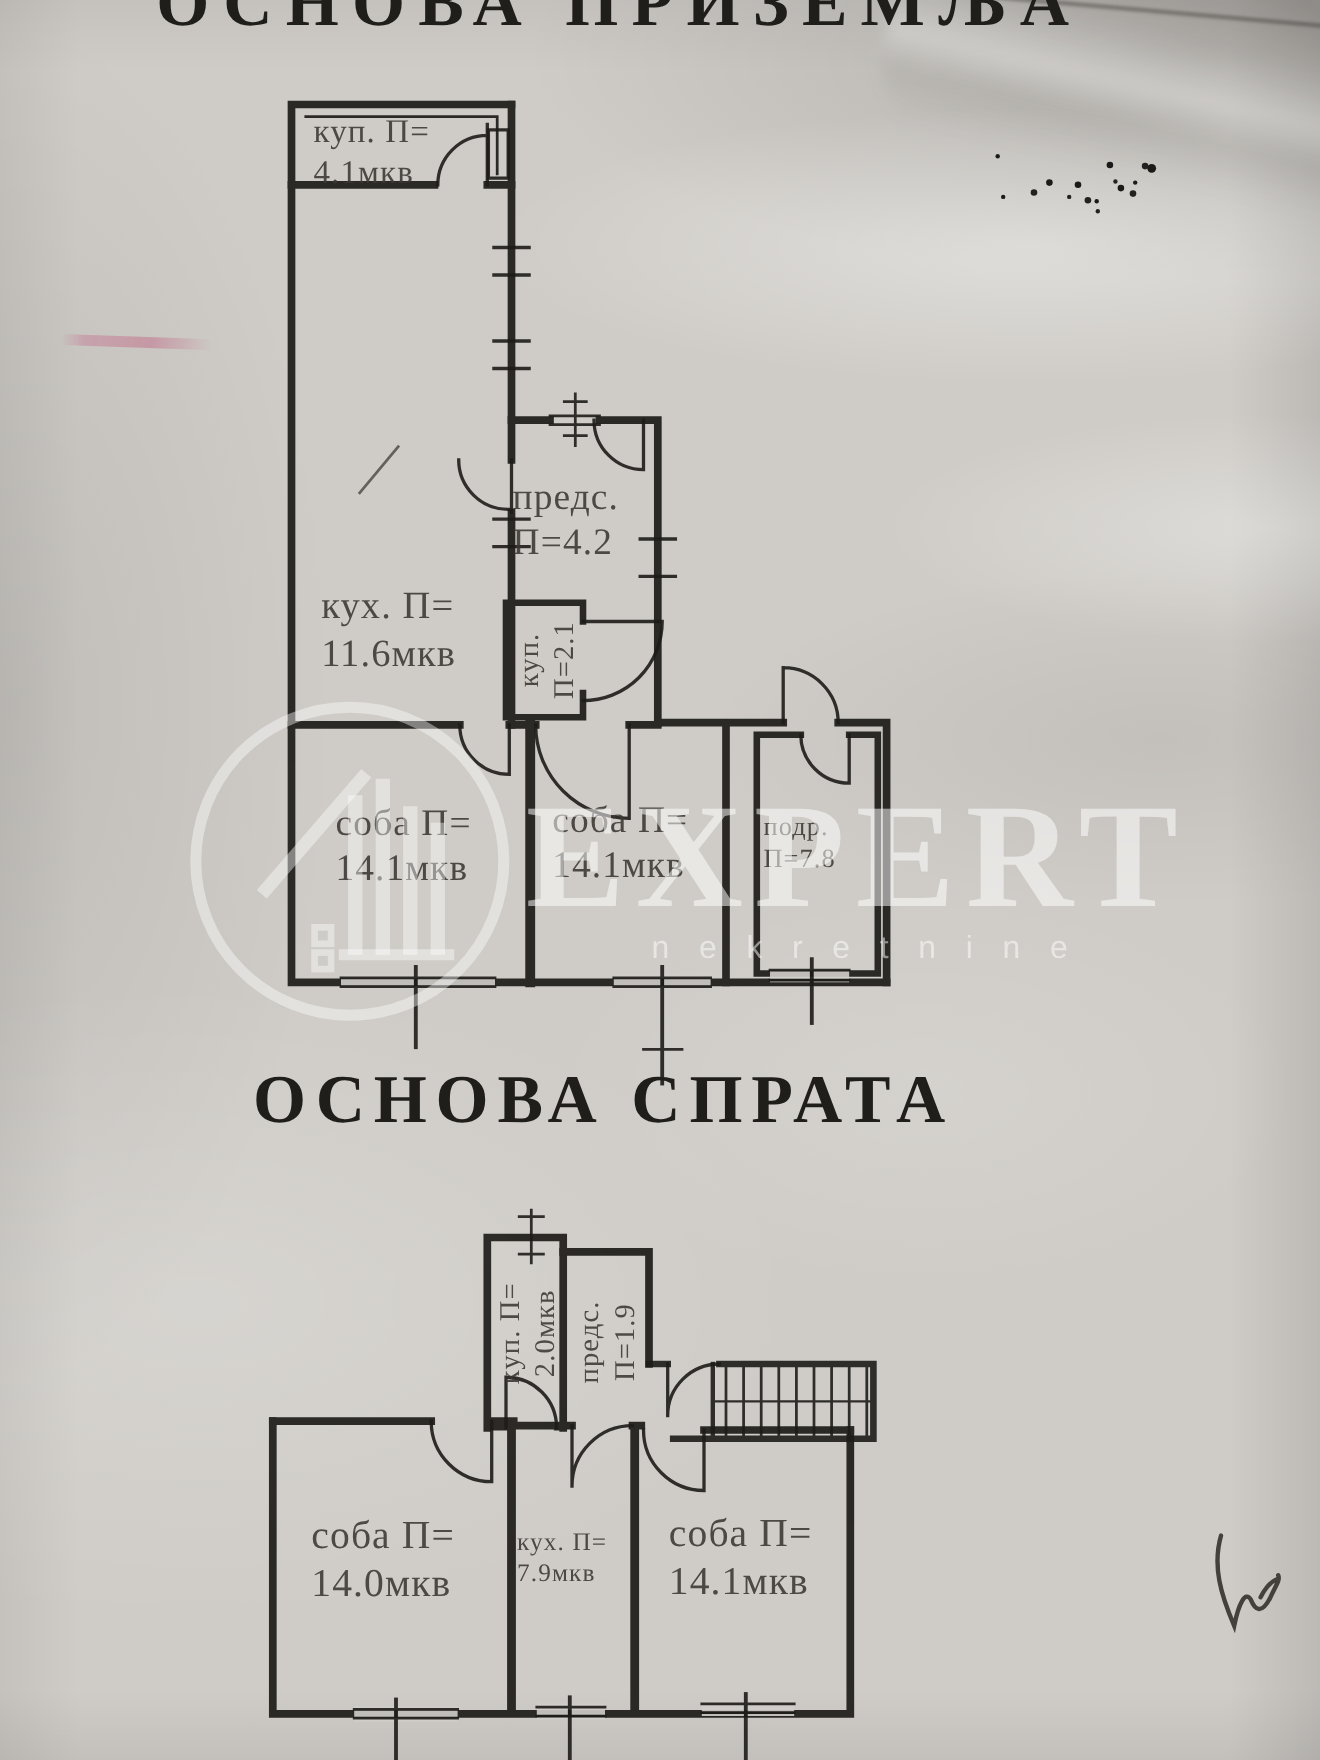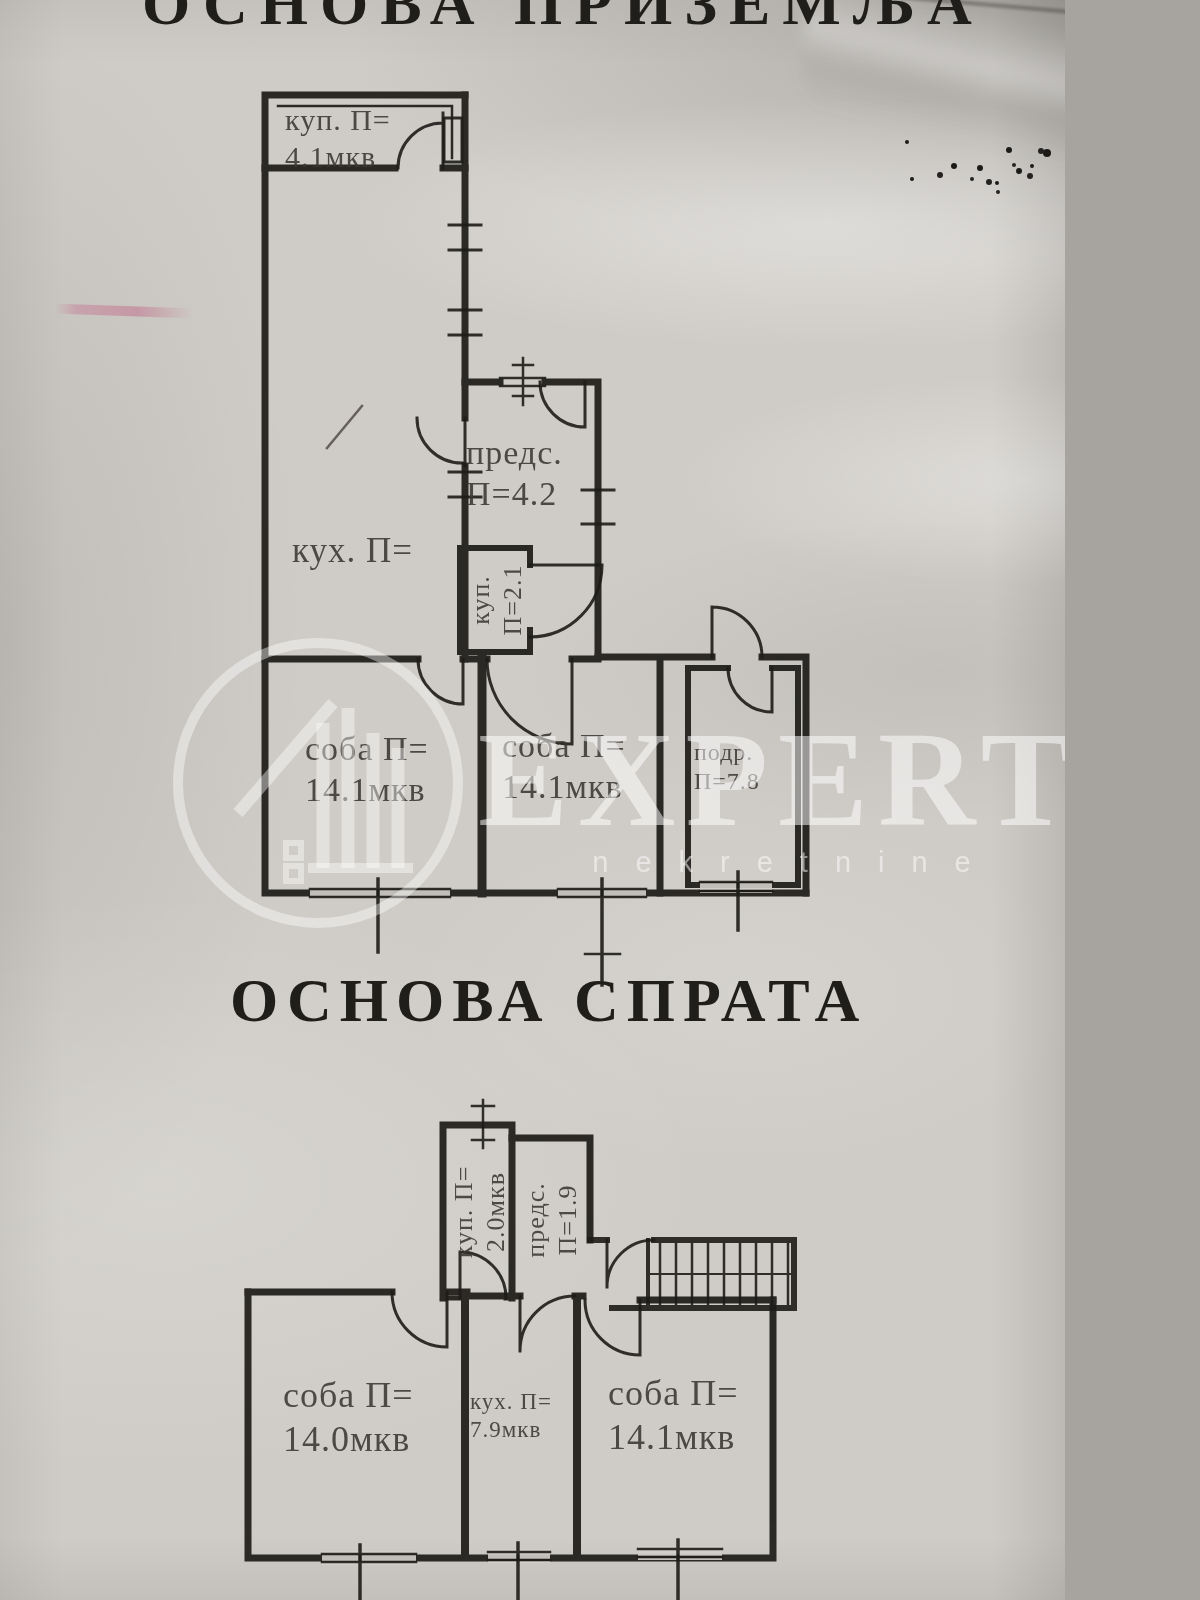--- a/index.html
+++ b/index.html
@@ -1,17 +1,17 @@
 <!DOCTYPE html>
 <html><head>
 <meta charset="utf-8">
 <style>
   html,body{margin:0;padding:0;background:#a7a4a0;}
   .paper{
-    position:relative;width:1065px;height:1600px;overflow:hidden;
+    position:relative;width:1200px;height:1600px;overflow:hidden;
     background-color:#cfccc7;
     background-image:
       radial-gradient(ellipse 700px 180px at 78% 14%, rgba(255,255,255,.35), transparent 70%),
       radial-gradient(ellipse 900px 300px at 92% 3%, rgba(0,0,0,.13), transparent 70%),
       radial-gradient(ellipse 500px 150px at 96% 30%, rgba(255,255,255,.30), transparent 70%),
       radial-gradient(ellipse 600px 220px at 88% 42%, rgba(0,0,0,.06), transparent 70%),
       radial-gradient(ellipse 800px 420px at 15% 74%, rgba(255,255,255,.16), transparent 70%),
       radial-gradient(ellipse 420px 900px at 1% 40%, rgba(0,0,0,.07), transparent 70%),
       radial-gradient(ellipse 500px 260px at 70% 62%, rgba(255,255,255,.12), transparent 70%),
       linear-gradient(90deg, rgba(0,0,0,.05), transparent 6%, transparent 93%, rgba(0,0,0,.09)),
@@ -176,20 +176,21 @@
     <span>4.1мкв</span>
   </div>
   <div class="room-label" style="left:292px;top:246px;width:180px;font-size:37px;">
   </div>
   <div class="room-label" style="left:466px;top:432px;width:135px;font-size:34px;">
     <span>предс.</span>
     <span>П=4.2</span>
   </div>
   <div class="room-label" style="left:292px;top:530px;width:190px;font-size:35px;">
     <span>кух. П=</span>
+    <span>11.6мкв</span>
   </div>
   <div class="room-label vlabel" style="left:447px;top:572px;width:92px;height:56px;font-size:26px;">
     <span>куп.</span>
     <span>П=2.1</span>
   </div>
   <div class="room-label" style="left:305px;top:728px;width:180px;font-size:34px;">
     <span>соба П=</span>
     <span>14.1мкв</span>
   </div>
   <div class="room-label" style="left:502px;top:725px;width:165px;font-size:34px;">

